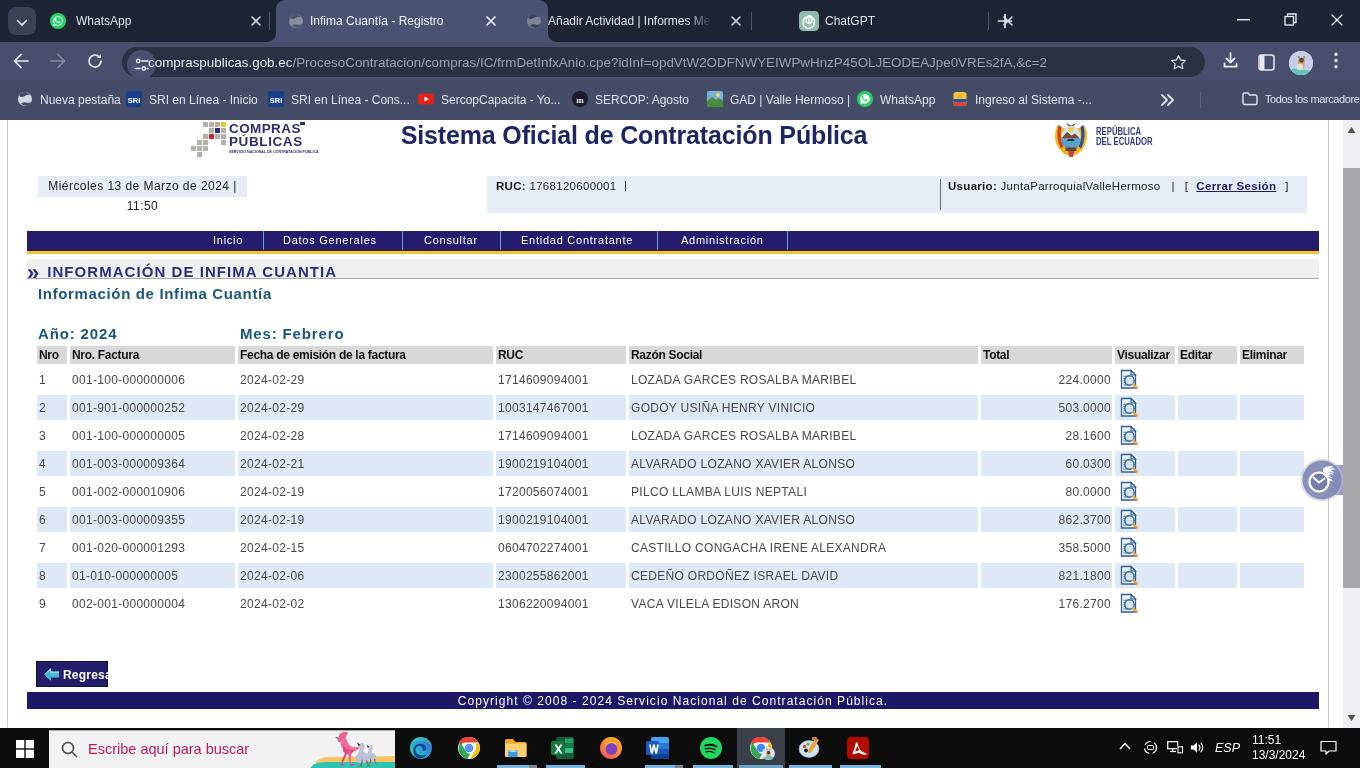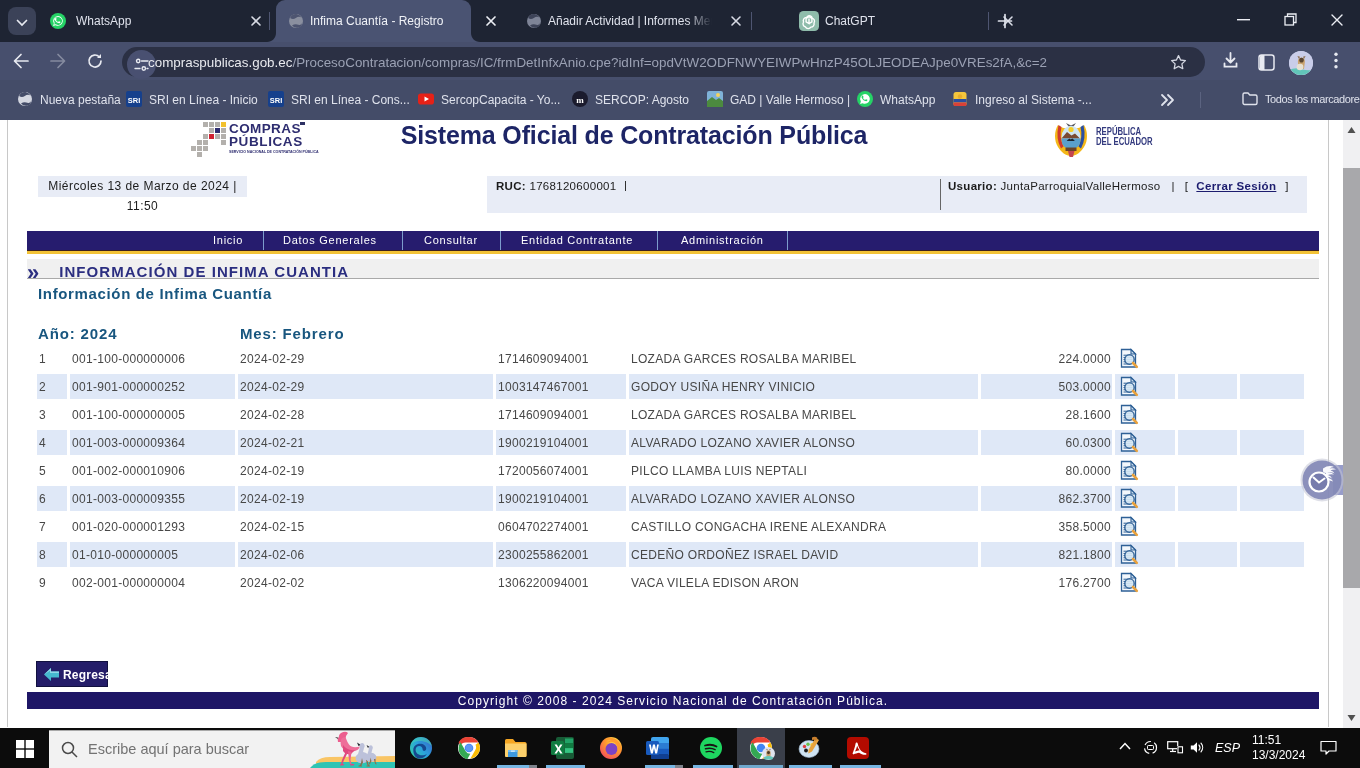--- a/index.html
+++ b/index.html
@@ -13,21 +13,21 @@
   #bookmarks { left:0; top:80px; width:1360px; height:40px; background:#444c68; }
 
   .tabsearch { left:8px; top:7px; width:28px; height:28px; border-radius:8px; background:#3b4258; }
   .tabsearch svg { position:absolute; left:7px; top:9px; }
 
   .tab { top:0; height:42px; }
   .tab .ticon { position:absolute; left:10px; top:13px; width:16px; height:16px; }
   .tab .ttitle { position:absolute; left:34px; top:14px; font-size:12px; color:#dfe2ec; white-space:nowrap; overflow:hidden; }
   .tab .tclose { position:absolute; top:13px; width:16px; height:16px; color:#d8dbe5; }
   .tabdiv { top:12px; width:1px; height:18px; background:#4e5571; }
-  #tab2 { left:276px; width:195px; background:#4a5372; border-radius:9px 9px 0 0; }
+  #tab2 { left:276px; width:272px; background:#4a5372; border-radius:9px 9px 0 0; }
   .curve { position:absolute; bottom:0; width:9px; height:9px; }
 
   .winctl { top:12px; color:#eceef4; }
 
   
   .navbtn { top:53px; color:#e8eaf1; }
   #urlbar { left:122px; top:47px; width:1083px; height:30px; border-radius:15px; background:#2b3044; }
   #siteinfo { left:127px; top:51px; width:29px; height:29px; top:50px; border-radius:50%; background:#495071; }
   #urltext { left:148px; top:55px; font-size:13.4px; color:#e9eaef; letter-spacing:0px; white-space:nowrap; }
   #urltext .gray { color:#9ba1b4; }
@@ -79,21 +79,21 @@
   #t tr.totalrow td { background:#e3e3e3; height:18px; font-weight:bold; color:#111; font-size:12px; letter-spacing:-0.3px; }
   .viewicon { display:block; margin:0 0 0 2px; }
 
   #regresar { left:36px; top:661px; width:72px; height:26px; background:#241d69; border:1px solid #11103f; }
   #regresar span { position:absolute; left:26px; top:6px; font-size:12px; font-weight:bold; color:#fff; letter-spacing:0.2px; }
   #footer { left:27px; top:692px; width:1292px; height:17px; background:#1e1666; font-size:12px; color:#fff; text-align:center; line-height:19px; letter-spacing:1.05px; }
 
   
   #taskbar { left:0; top:728px; width:1360px; height:40px; background:#0c0c0c; }
   #searchbox { left:49px; top:730px; width:346px; height:38px; background:#f2f2f2; border-top:1px solid #a9a9a9; }
-  #searchbox span { position:absolute; left:39px; top:10px; font-size:14.5px; color:#737373; }
+  #searchbox span { position:absolute; left:39px; top:10px; font-size:14.5px; color:#be185d; }
   .tbicon { top:736px; width:24px; height:24px; }
   .underline { top:765px; height:3px; background:#76b5e2; }
   .chromeslot { left:737px; top:728px; width:48px; height:40px; background:#3a3f4a; }
   .tray { color:#fff; }
 </style>
 </head>
 <body>
 
 <div class="abs" id="tabbar"></div>
 <div class="abs tabsearch">
@@ -367,38 +367,49 @@
     <span class="msep" style="left:473px"></span>
   <span class="mitem" style="left:494px">Entidad Contratante</span>
     <span class="msep" style="left:630px"></span>
   <span class="mitem" style="left:654px">Administración</span>
     <span class="msep" style="left:760px"></span>
 </div>
 <div class="abs" id="navdark"></div>
 <div class="abs" id="navyellow"></div>
 
 <div class="abs" style="left:27px;top:259px;width:1292px;height:20px;background:#f0f0f0;border-bottom:1px solid #a9a9a9;"></div>
-<div class="abs" id="h1"><span style="font-size:22px;line-height:14px;vertical-align:-3px;letter-spacing:0">»</span><span style="margin-left:20px">INFORMACIÓN DE INFIMA CUANTIA</span></div>
+<div class="abs" id="h1"><span style="font-size:22px;line-height:14px;vertical-align:-3px;letter-spacing:0">»</span><span style="margin-left:8px">INFORMACIÓN DE INFIMA CUANTIA</span></div>
 <div class="abs" id="h2">Información de Infima Cuantía</div>
 <div class="abs" id="anio">Año: 2024</div>
 <div class="abs" id="mes">Mes: Febrero</div>
 
 <table id="t">
   <colgroup>
       <col style="width:30px">
       <col style="width:165px">
       <col style="width:255px">
       <col style="width:130px">
       <col style="width:349px">
       <col style="width:131px">
       <col style="width:60px">
       <col style="width:59px">
       <col style="width:64px">
     </colgroup>
   <tbody>
+      <tr>
+        <th>Nro</th>
+        <th>Nro. Factura</th>
+        <th>Fecha de emisión de la factura</th>
+        <th>RUC</th>
+        <th>Razón Social</th>
+        <th>Total</th>
+        <th>Visualizar</th>
+        <th>Editar</th>
+        <th>Eliminar</th>
+      </tr>
   <tr>
         <td>1</td>
         <td>001-100-000000006</td>
         <td>2024-02-29</td>
         <td>1714609094001</td>
         <td>LOZADA GARCES ROSALBA MARIBEL</td>
         <td class="num">224.0000</td>
         <td class="vis">
           <svg class="viewicon" width="20" height="21" viewBox="0 0 20 21">
             <path d="M2.5 1.5 H12 L16.5 6 V19 H2.5 Z" fill="#f2f7fc" stroke="#2e6096" stroke-width="1.3"></path>

